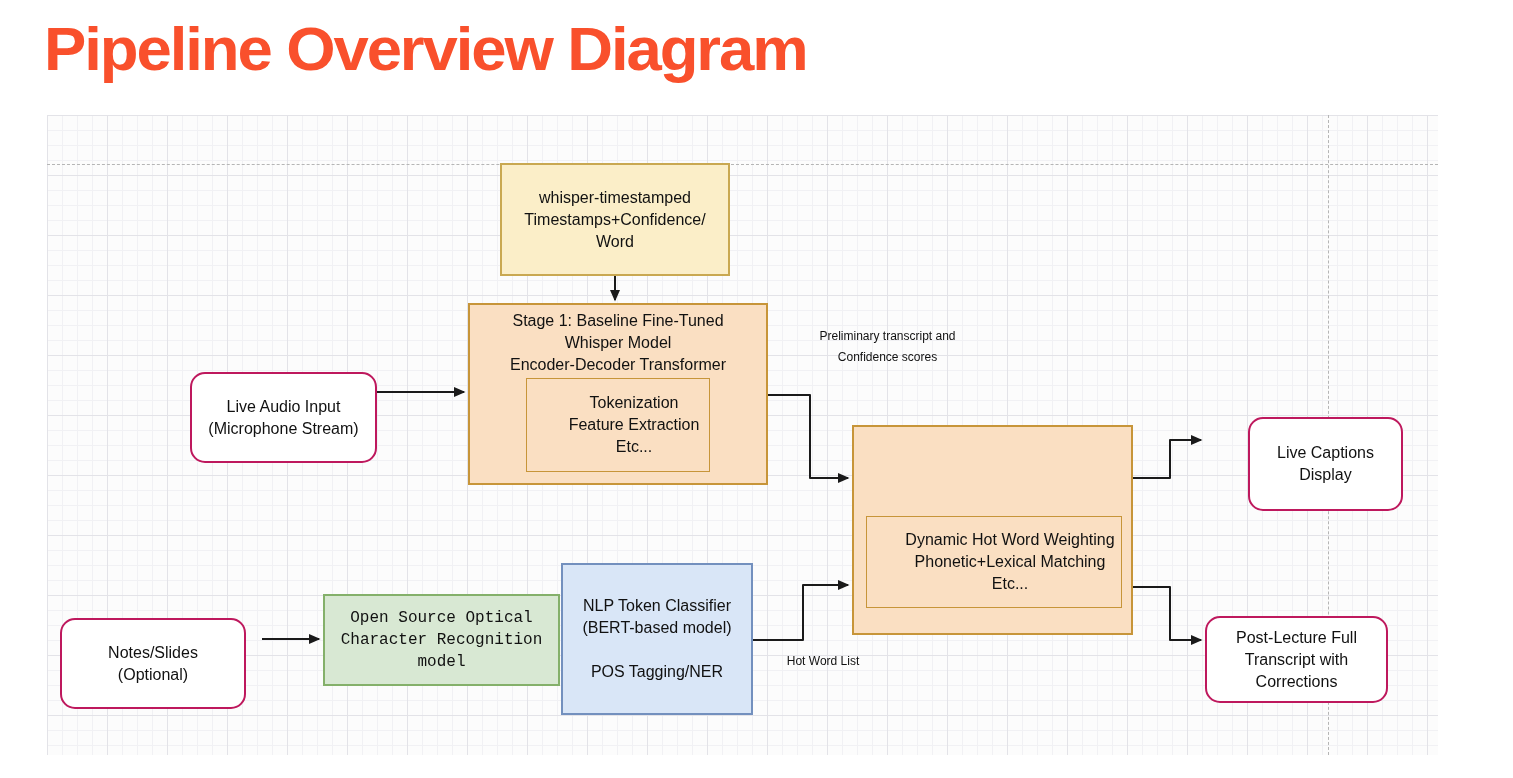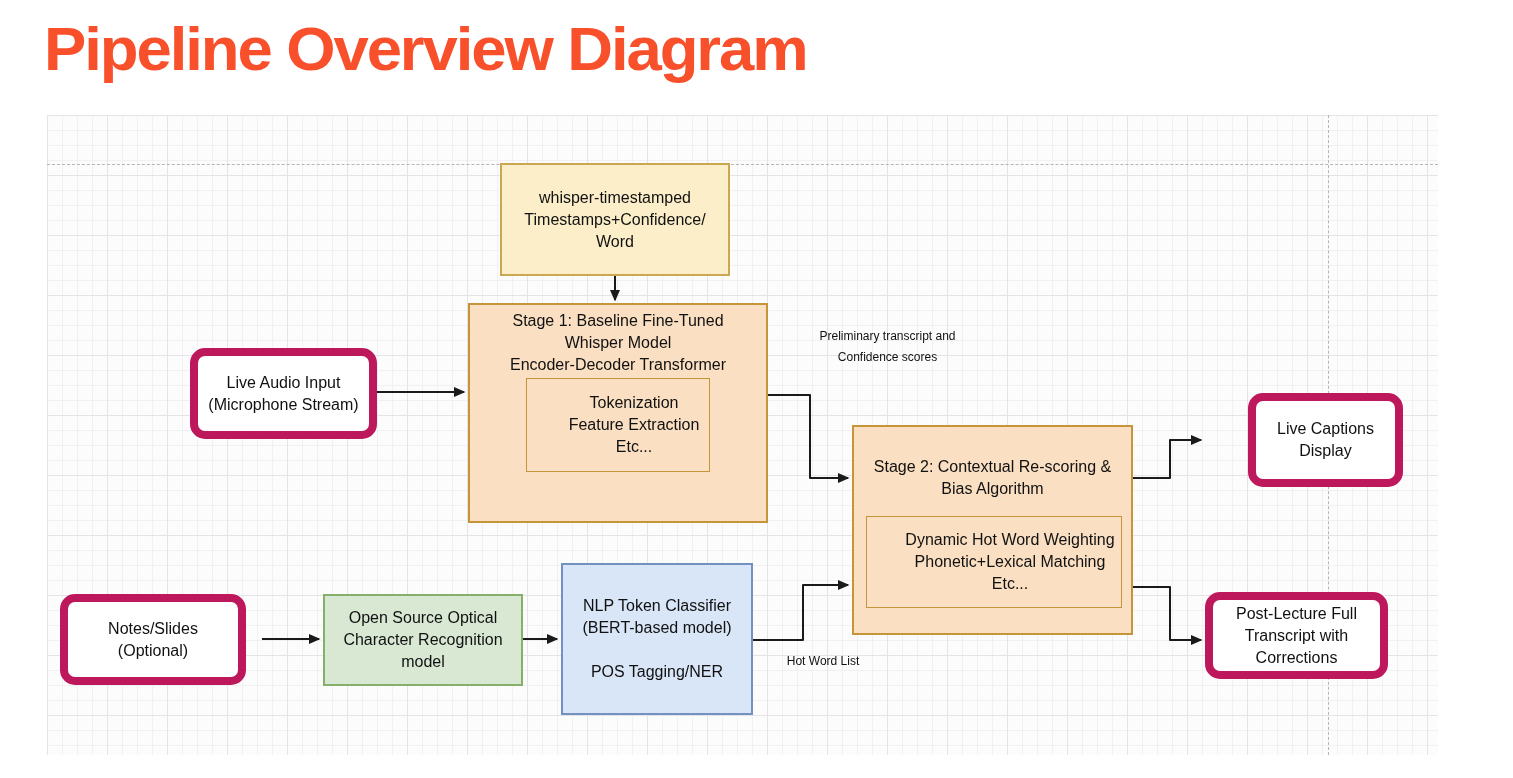--- a/index.html
+++ b/index.html
@@ -37,21 +37,21 @@
   .edges{position:absolute;left:0;top:0;pointer-events:none;}
   .edges polyline{fill:none;stroke:var(--edge,#1a1a1a);stroke-width:2;stroke-linejoin:round;}
   #ah path{fill:var(--edge,#1a1a1a);}
   .node{
     position:absolute;box-sizing:border-box;
     display:flex;align-items:center;justify-content:center;
     text-align:center;font-size:16px;line-height:22px;
   }
   .txt{white-space:pre-line;}
   .rounded{
-    background:#ffffff;border:8px solid #be185d;border-radius:15px;
+    background:#ffffff;border:2px solid #be185d;border-radius:15px;margin-top:24px;
   }
   .yellow{background:var(--yellow-fill,#FBEEC8);border:2px solid var(--yellow-border,#C9A851);}
   .orange{background:var(--orange-fill,#FADFC2);border:2px solid var(--orange-border,#C79539);}
   .green{background:var(--green-fill,#D8E8D3);border:2px solid var(--green-border,#84B06A);}
   .blue{background:var(--blue-fill,#D9E6F7);border:2px solid var(--blue-border,#7390BE);}
   .stage{display:block;}
   .stage .stage-title{
     position:absolute;left:0;right:0;text-align:center;white-space:pre-line;
   }
   .stage .inner{
@@ -95,37 +95,35 @@
     <div class="txt">whisper-timestamped
 Timestamps+Confidence/
 Word</div>
   </div>
 
   <div class="node rounded" style="left:190px;top:348px;width:187px;height:91px;">
     <div class="txt">Live Audio Input
 (Microphone Stream)</div>
   </div>
 
-  <div class="node orange stage" style="left:468px;top:303px;width:300px;height:220px;">
+  <div class="node orange stage" style="left:468px;top:303px;width:300px;height:182px;">
     <div class="stage-title" style="top:5px;">Stage 1: Baseline Fine-Tuned
 Whisper Model
 Encoder-Decoder Transformer</div>
     <div class="inner" style="left:56px;top:73px;width:184px;height:94px;">
       <div class="txt">Tokenization
 Feature Extraction
 Etc...</div>
     </div>
   </div>
 
   <div class="edge-label" style="left:770px;top:326px;width:235px;">Preliminary transcript and
 Confidence scores</div>
 
   <div class="node orange stage" style="left:852px;top:425px;width:281px;height:210px;">
-    <div class="stage-title" style="top:29px;">Stage 2: Contextual Re-scoring &amp;
-Bias Algorithm</div>
     <div class="inner" style="left:12px;top:89px;width:256px;height:92px;">
       <div class="txt">Dynamic Hot Word Weighting
 Phonetic+Lexical Matching
 Etc...</div>
     </div>
   </div>
 
   <div class="node rounded" style="left:1248px;top:393px;width:155px;height:94px;">
     <div class="txt">Live Captions
 Display</div>
@@ -135,21 +133,21 @@
     <div class="txt">Post-Lecture Full
 Transcript with
 Corrections</div>
   </div>
 
   <div class="node rounded" style="left:60px;top:594px;width:186px;height:91px;">
     <div class="txt">Notes/Slides
 (Optional)</div>
   </div>
 
-  <div class="node green" style="left:323px;top:594px;width:200px;height:92px;">
+  <div class="node green" style="left:323px;top:594px;width:237px;height:92px;font-family:Liberation Mono, monospace;">
     <div class="txt">Open Source Optical
 Character Recognition
 model</div>
   </div>
 
   <div class="node blue" style="left:561px;top:563px;width:192px;height:152px;">
     <div class="txt">NLP Token Classifier
 (BERT-based model)
 
 POS Tagging/NER</div>

